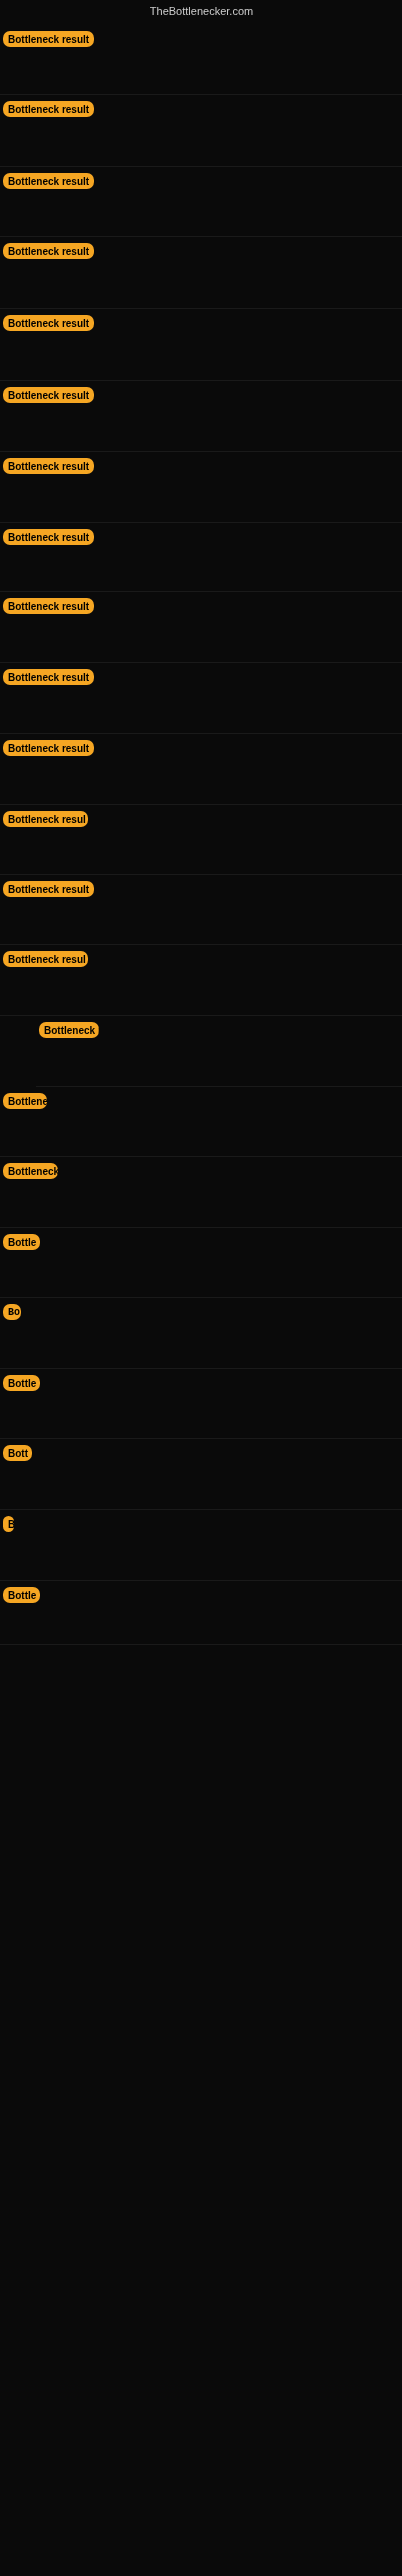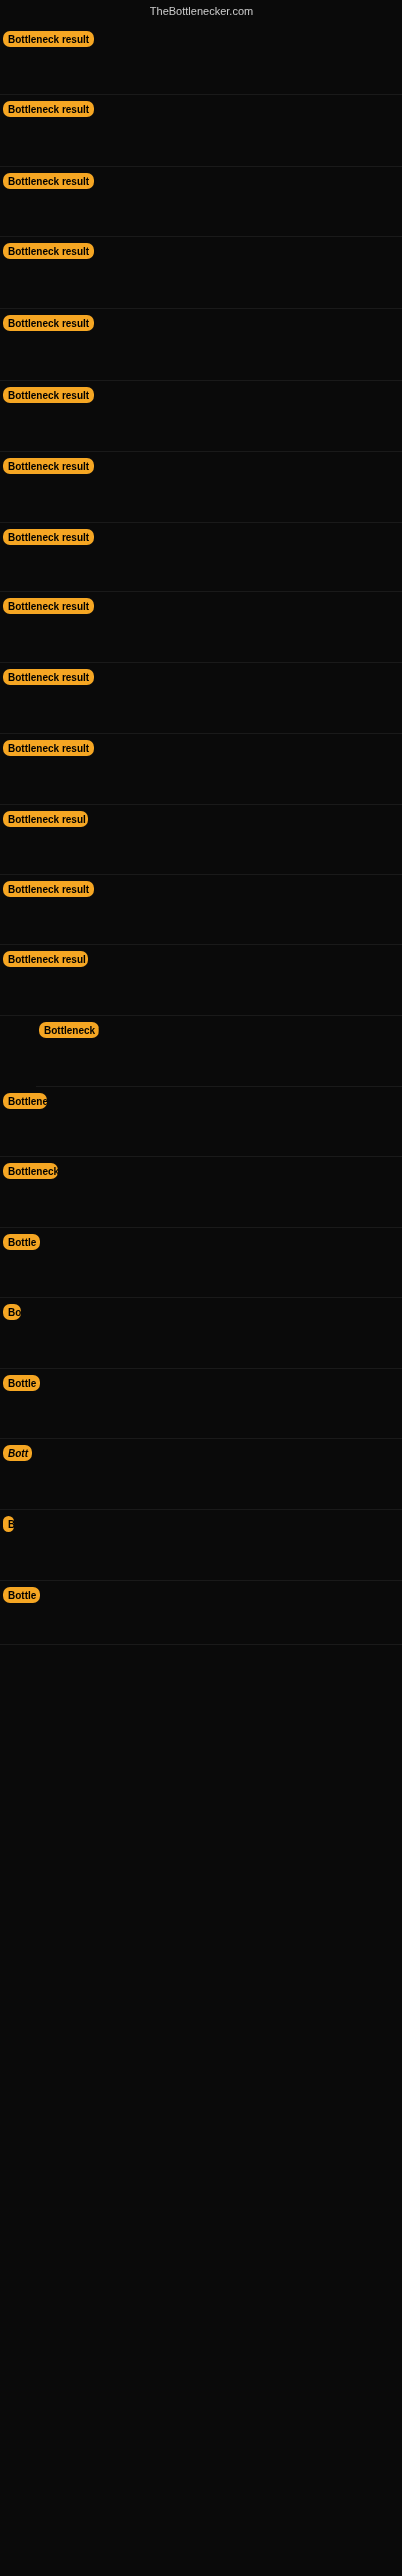--- a/index.html
+++ b/index.html
@@ -55,22 +55,22 @@
       <div style="position: relative; height: 71px; padding: 6.4px 3.2px; border-bottom: 0.8px solid rgb(26, 26, 26);"><span class="bottleneck-badge" style="max-width: 97px;">Bottleneck result</span></div>
       <div style="position: relative; height: 71px; padding: 6.4px 3.2px; border-bottom: 0.8px solid rgb(26, 26, 26);"><span class="bottleneck-badge" style="max-width: 97px;">Bottleneck result</span></div>
       <div style="position: relative; height: 71px; padding: 6.4px 3.2px; border-bottom: 0.8px solid rgb(26, 26, 26);"><span class="bottleneck-badge" style="max-width: 97px;">Bottleneck result</span></div>
       <div style="position: relative; height: 70px; padding: 6.4px 3.2px; border-bottom: 0.8px solid rgb(26, 26, 26);"><span class="bottleneck-badge" style="max-width: 85px;">Bottleneck resul</span></div>
       <div style="position: relative; height: 70px; padding: 6.4px 3.2px; border-bottom: 0.8px solid rgb(26, 26, 26);"><span class="bottleneck-badge" style="max-width: 93px;">Bottleneck result</span></div>
       <div style="position: relative; height: 71px; padding: 6.4px 3.2px; border-bottom: 0.8px solid rgb(26, 26, 26);"><span class="bottleneck-badge" style="max-width: 85px;">Bottleneck resul</span></div>
       <div style="position: relative; height: 71px; padding: 6.4px 3.2px; border-bottom: 0.8px solid rgb(26, 26, 26); margin-left: 36px;"><span class="bottleneck-badge" style="max-width: 60px;">Bottleneck r</span></div>
       <div style="position: relative; height: 70px; padding: 6.4px 3.2px; border-bottom: 0.8px solid rgb(26, 26, 26);"><span class="bottleneck-badge" style="max-width: 44px;">Bottlene</span></div>
       <div style="position: relative; height: 71px; padding: 6.4px 3.2px; border-bottom: 0.8px solid rgb(26, 26, 26);"><span class="bottleneck-badge" style="max-width: 55px;">Bottleneck</span></div>
       <div style="position: relative; height: 70px; padding: 6.4px 3.2px; border-bottom: 0.8px solid rgb(26, 26, 26);"><span class="bottleneck-badge" style="max-width: 37px;">Bottle</span></div>
-      <div style="position: relative; height: 71px; padding: 6.4px 3.2px; border-bottom: 0.8px solid rgb(26, 26, 26);"><span class="bottleneck-badge" style="max-width: 17.7px;">Bo</span></div>
+      <div style="position: relative; height: 71px; padding: 6.4px 3.2px; border-bottom: 0.8px solid rgb(26, 26, 26);"><span class="bottleneck-badge" style="max-width: 17.7px; font-family: Liberation Mono, monospace;">Bo</span></div>
       <div style="position: relative; height: 70px; padding: 6.4px 3.2px; border-bottom: 0.8px solid rgb(26, 26, 26);"><span class="bottleneck-badge" style="max-width: 37px;">Bottle</span></div>
-      <div style="position: relative; height: 71px; padding: 6.4px 3.2px; border-bottom: 0.8px solid rgb(26, 26, 26); font-style: italic;"><span class="bottleneck-badge" style="max-width: 29px;">Bott</span></div>
+      <div style="position: relative; height: 71px; padding: 6.4px 3.2px; border-bottom: 0.8px solid rgb(26, 26, 26);"><span class="bottleneck-badge" style="max-width: 29px;">Bott</span></div>
       <div style="position: relative; height: 71px; padding: 6.4px 3.2px; border-bottom: 0.8px solid rgb(26, 26, 26);"><span class="bottleneck-badge" style="max-width: 11.3px;">B</span></div>
       <div style="position: relative; height: 64px; padding: 6.4px 3.2px; border-bottom: 0.8px solid rgb(26, 26, 26);"><span class="bottleneck-badge" style="max-width: 37px;">Bottle</span></div>
       <div style="height: 805px;"></div>
     </div>
 
 </div>
 
 
 </body></html>

